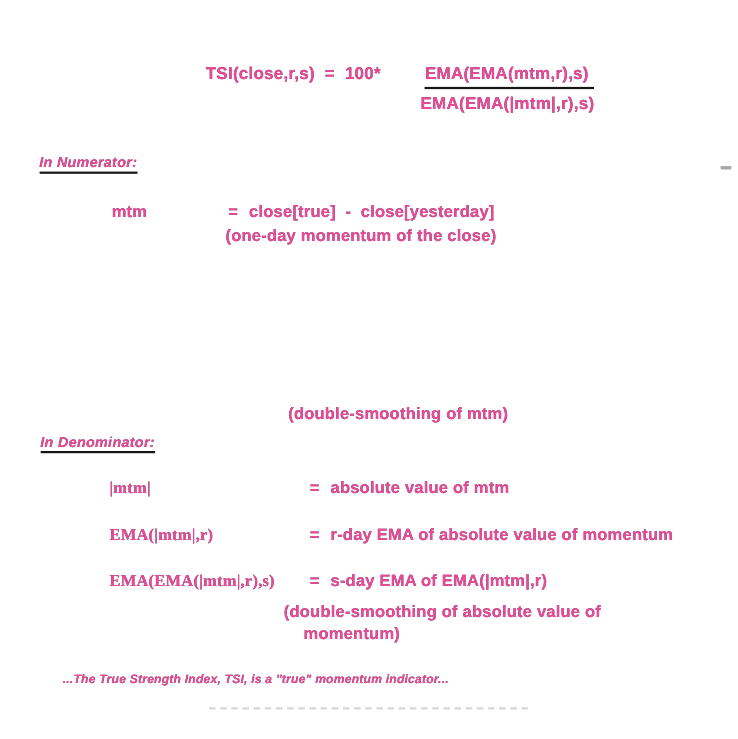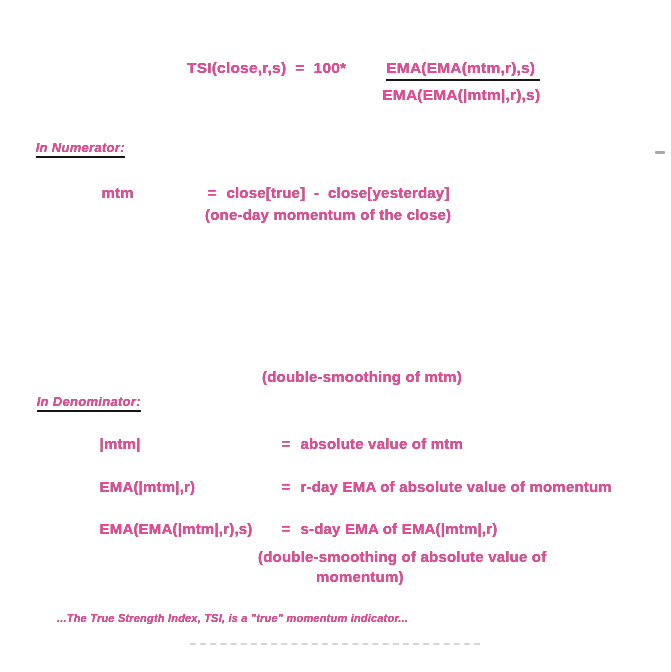--- a/index.html
+++ b/index.html
@@ -31,21 +31,21 @@
   }
   .coefgrp { display: flex; align-items: flex-start; gap: 40px; }
   .frac { display: inline-flex; flex-direction: column; }
   .frac-num { border-bottom: 2.5px solid #161616; padding-bottom: 1px; }
   .frac-den { margin-left: -4px; padding-top: 3px; }
   .heading { font-size: 13px; font-style: italic; letter-spacing: 0.3px; }
   .heading .u { border-bottom: 2.5px solid #161616; padding-bottom: 1px; }
   .term { display: inline-block; }
   .t-mtm { width: 106px; }
   .t-num { width: 166px; }
-  .t-den { width: 182px; }
+  .t-den { width: 182px; font-family: Liberation Serif, serif; }
   .eq { padding-right: 10px; }
   .footer { font-size: 11px; font-style: italic; letter-spacing: 0.2px; }
   .artifact { position: absolute; }
   .artifact-dash {
     left: 655px; top: 151px; width: 10px; height: 3px;
     background: #9a9a9a; border-radius: 1px; opacity: 0.85;
   }
   .artifact-smudge {
     left: 190px; top: 643px; width: 290px; height: 0;
     border-top: 2px dashed #cdcdcd; opacity: 0.8;
@@ -92,20 +92,20 @@
 
   <div class="line" style="left:82px; top:460px;">
     <span class="term t-den">EMA(|mtm|,r)</span><span class="eq">=</span><span>r-day EMA of absolute value of momentum</span>
   </div>
 
   <div class="line" style="left:82px; top:502px;">
     <span class="term t-den">EMA(EMA(|mtm|,r),s)</span><span class="eq">=</span><span>s-day EMA of EMA(|mtm|,r)</span>
   </div>
 
   <div class="line" style="left:258px; top:548px;">(double-smoothing of absolute value of</div>
-  <div class="line" style="left:276px; top:568px;margin-left:40px;">momentum)</div>
+  <div class="line" style="left:276px; top:568px;">momentum)</div>
 
   <div class="line footer" style="left:57px; top:609px;">...The True Strength Index, TSI, is a "true" momentum indicator...</div>
 
   <div class="artifact artifact-dash"></div>
   <div class="artifact artifact-smudge"></div>
 
 </div>
 
 </body></html>

